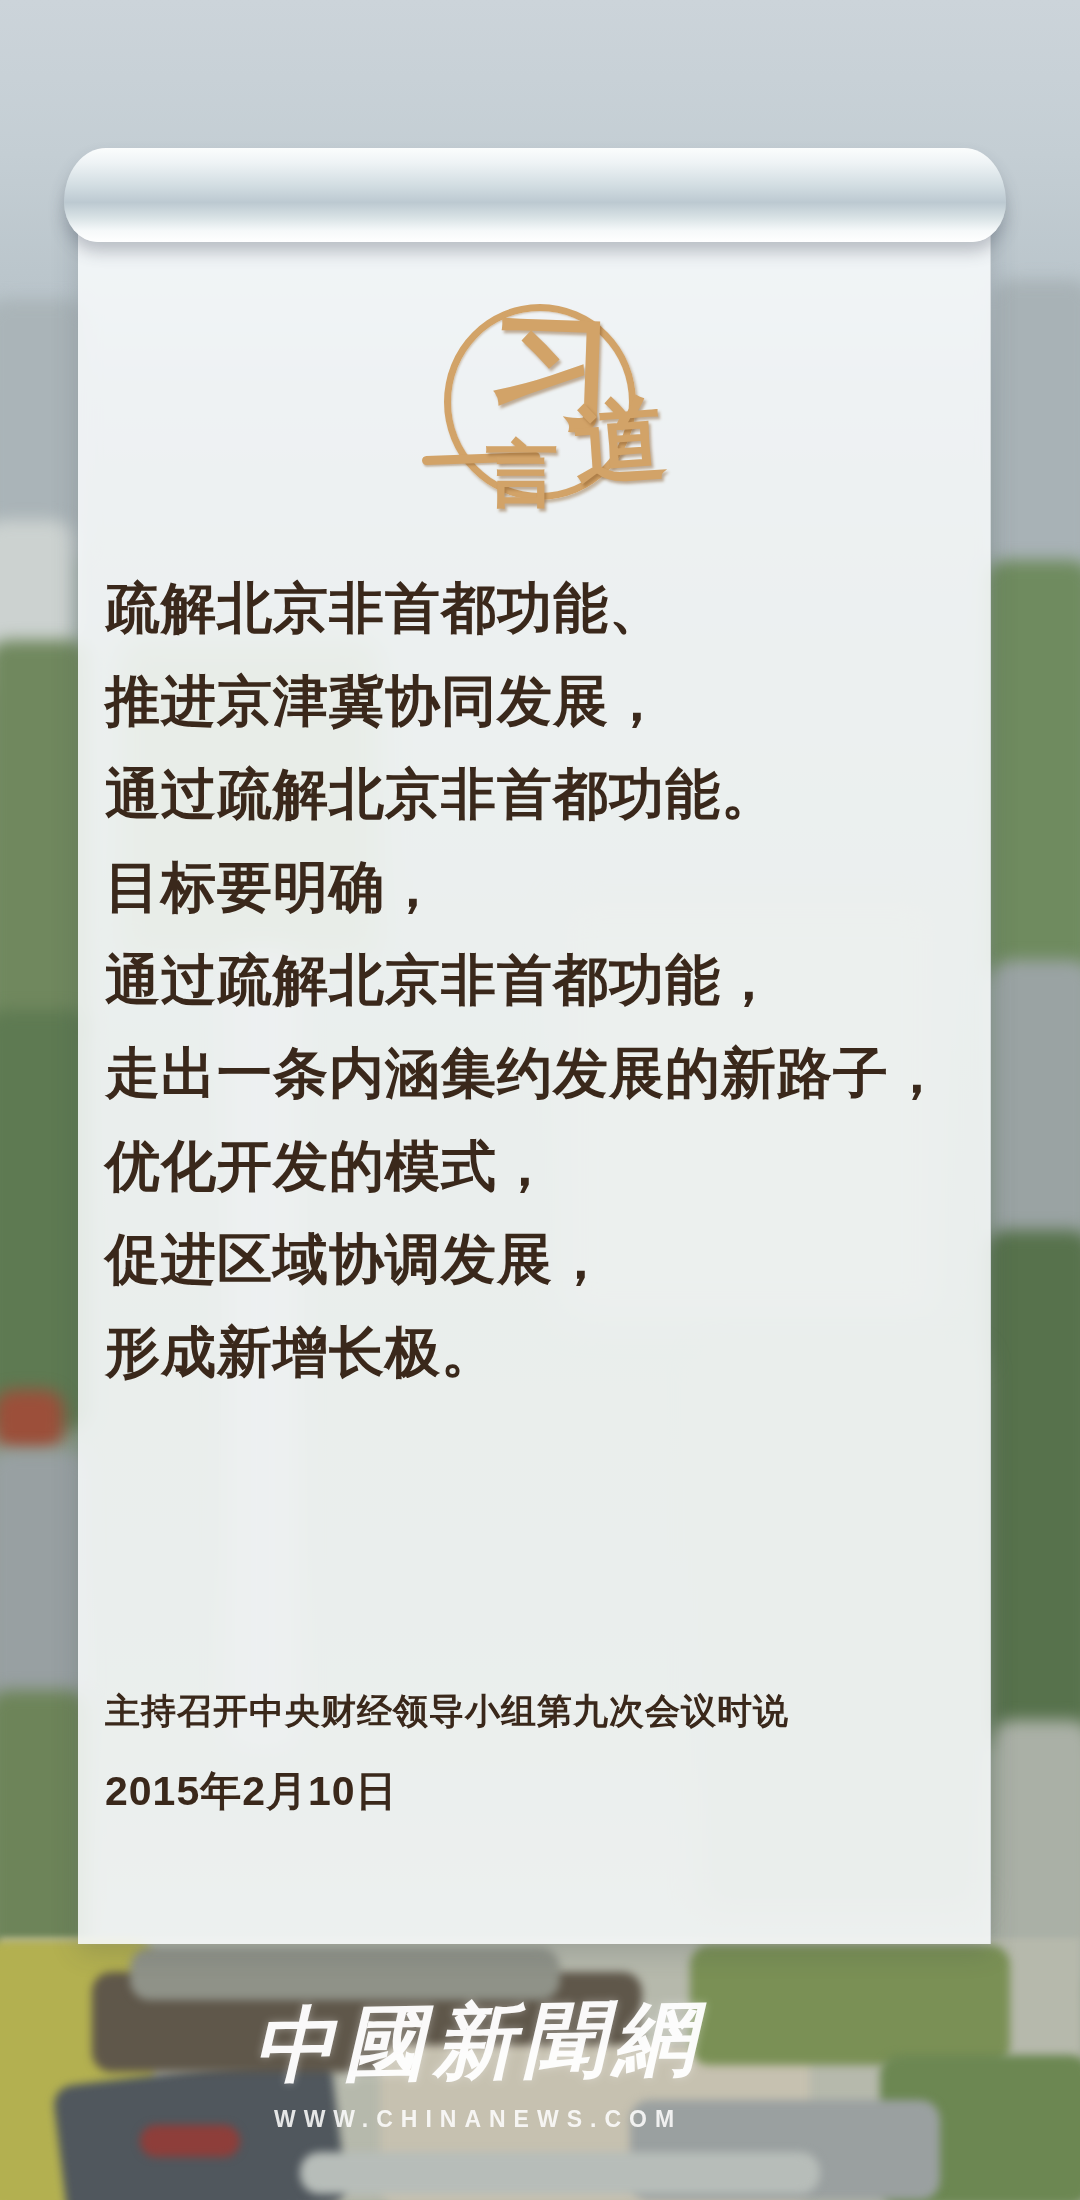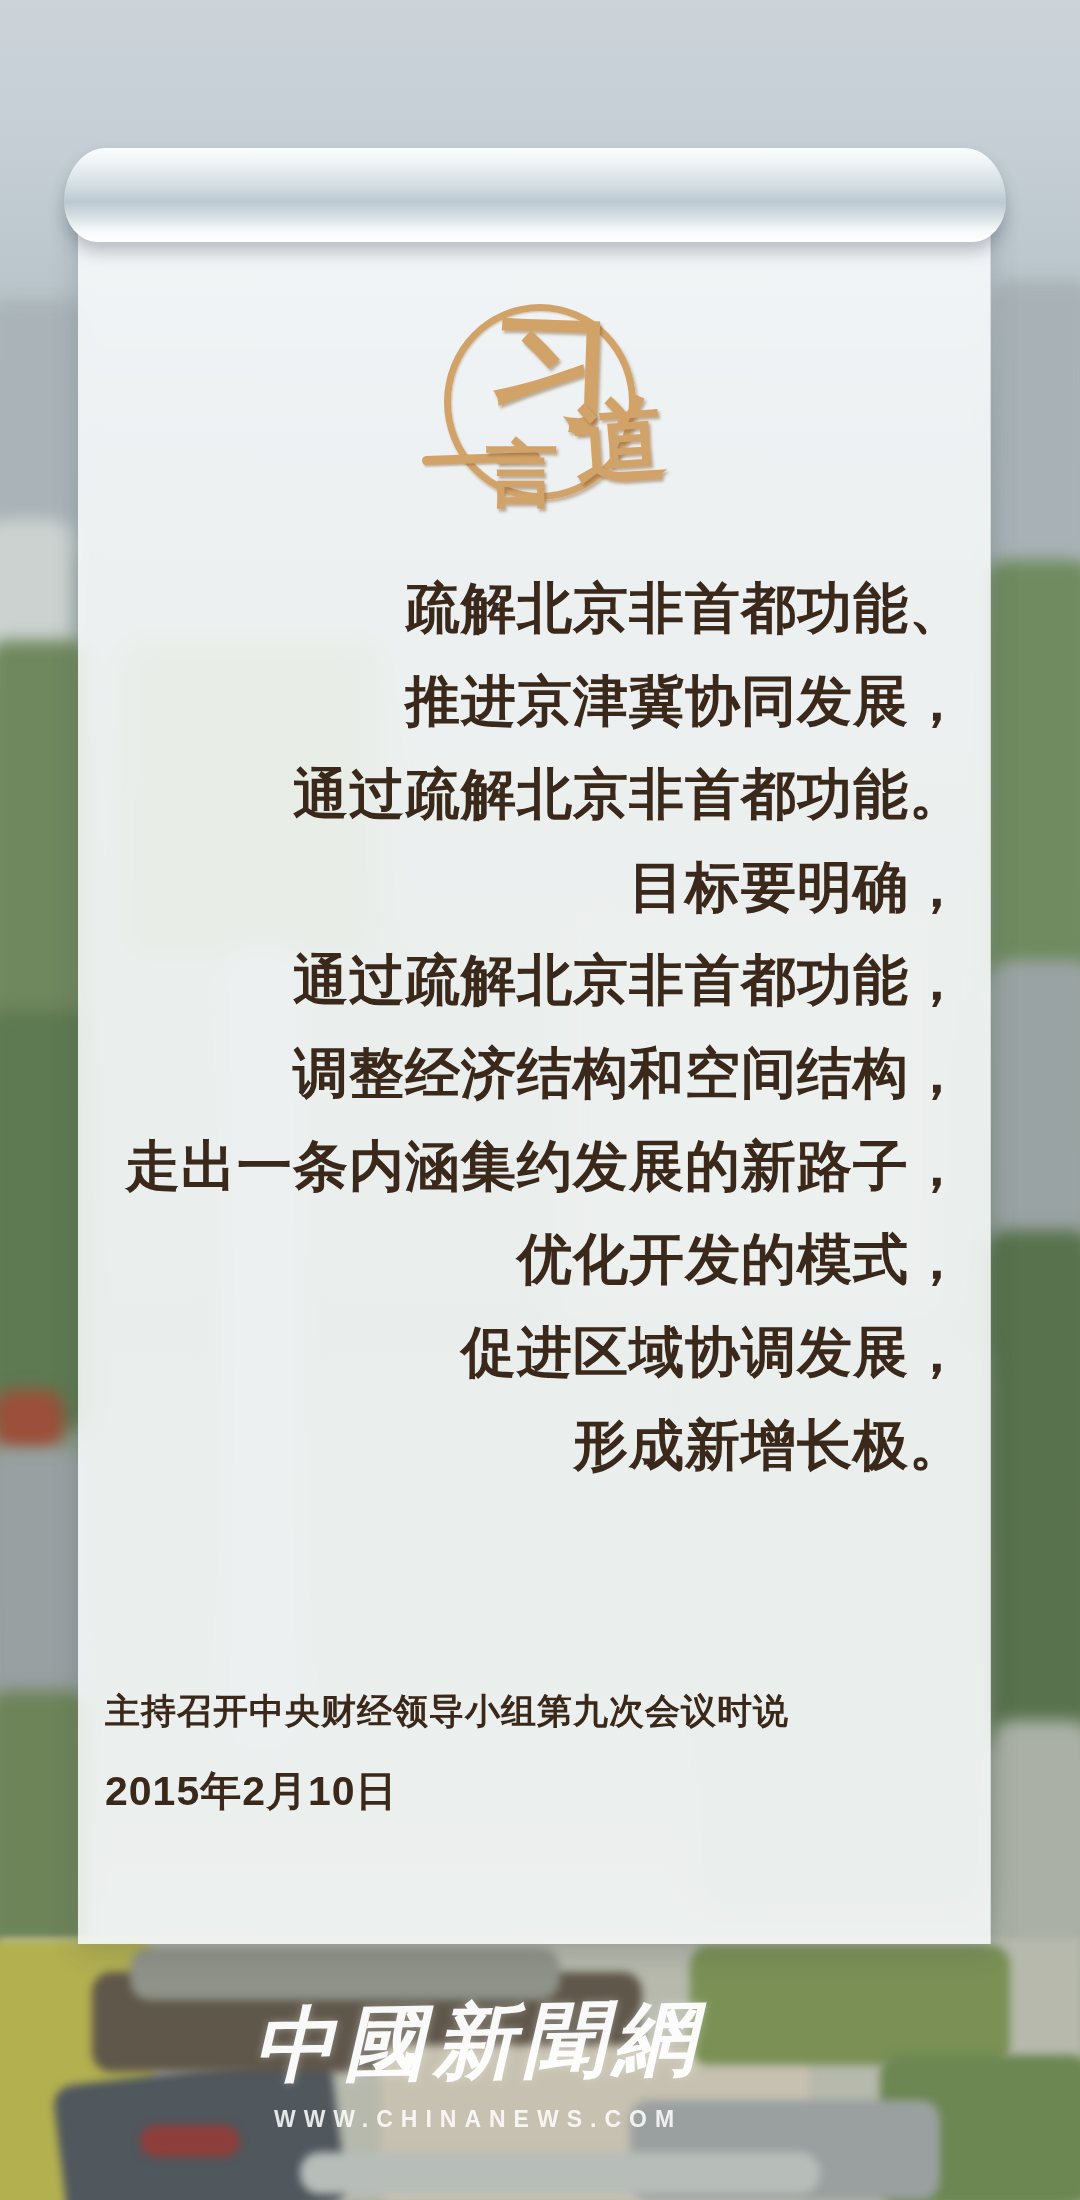--- a/index.html
+++ b/index.html
@@ -83,21 +83,21 @@
   .logo-stroke{
     position:absolute;left:-6px;top:162px;width:118px;height:9px;
     background:#d2a368;border-radius:5px;transform:rotate(-2deg);
     box-shadow:1px 2px 2px rgba(130,85,35,0.40);
   }
 
   
   .quote{position:absolute;left:105px;top:562px;width:860px;}
   .quote-line{
     font-size:55px;font-weight:800;color:#3a281b;
-    line-height:93px;letter-spacing:1px;white-space:nowrap;text-align:right;
+    line-height:93px;letter-spacing:1px;white-space:nowrap;
   }
 
   
   .attr{position:absolute;left:105px;top:1686px;color:#3a281b;}
   .attr-speaker{font-size:35px;font-weight:800;line-height:50px;}
   .attr-occasion{font-size:35px;font-weight:800;line-height:50px;letter-spacing:1px;white-space:nowrap;}
   .attr-date{font-size:41px;font-weight:700;margin-top:28px;letter-spacing:1px;}
 
   
   .footer{position:absolute;left:0;top:1988px;width:956px;text-align:center;color:#ffffff;}
@@ -157,21 +157,20 @@
     <span class="logo-char logo-yan">言</span>
     <span class="logo-char logo-dao">道</span>
   </div>
 
   <div class="quote">
     <div class="quote-line">疏解北京非首都功能、</div>
     <div class="quote-line">推进京津冀协同发展，</div>
     <div class="quote-line">通过疏解北京非首都功能。</div>
     <div class="quote-line">目标要明确，</div>
     <div class="quote-line">通过疏解北京非首都功能，</div>
-    <div class="quote-line">调整经济结构和空间结构，</div>
     <div class="quote-line">走出一条内涵集约发展的新路子，</div>
     <div class="quote-line">优化开发的模式，</div>
     <div class="quote-line">促进区域协调发展，</div>
     <div class="quote-line">形成新增长极。</div>
   </div>
 
   <div class="attr">
     <div class="attr-occasion">主持召开中央财经领导小组第九次会议时说</div>
     <div class="attr-date">2015年2月10日</div>
   </div>

